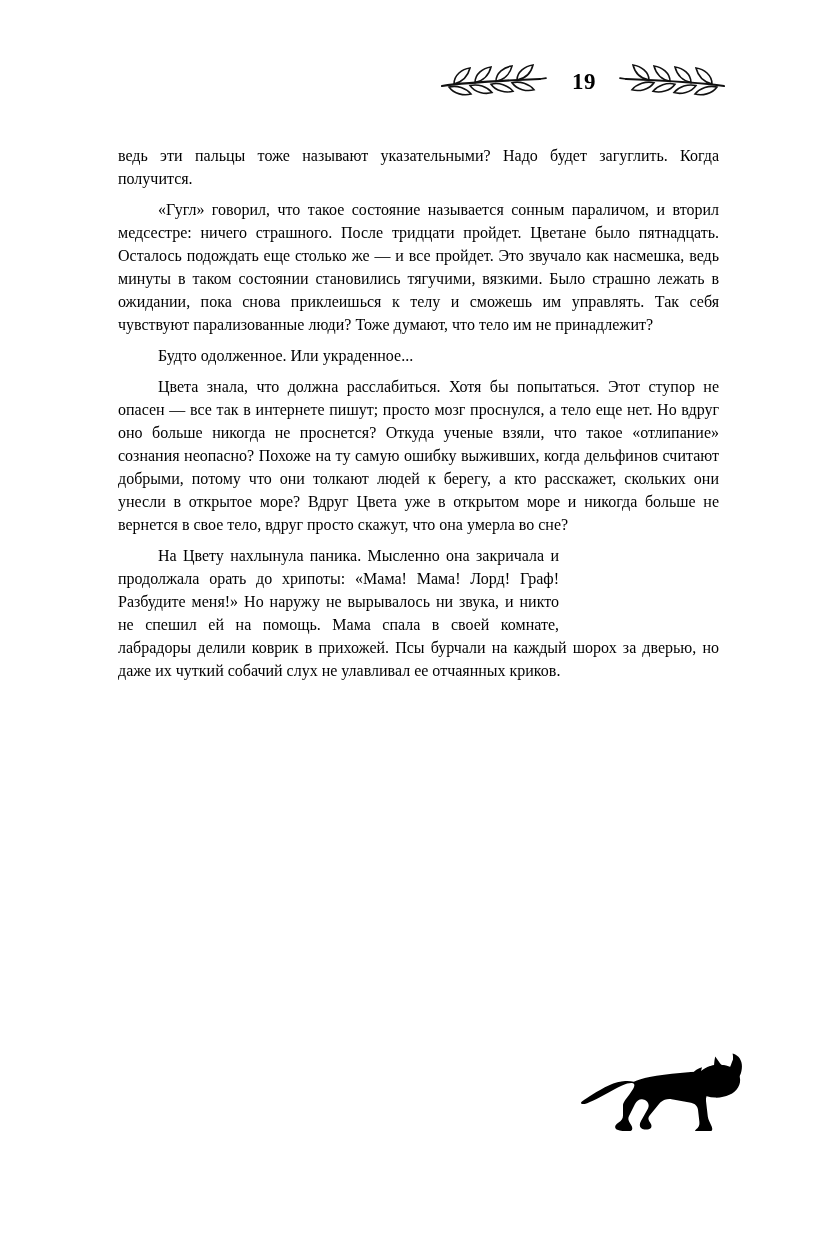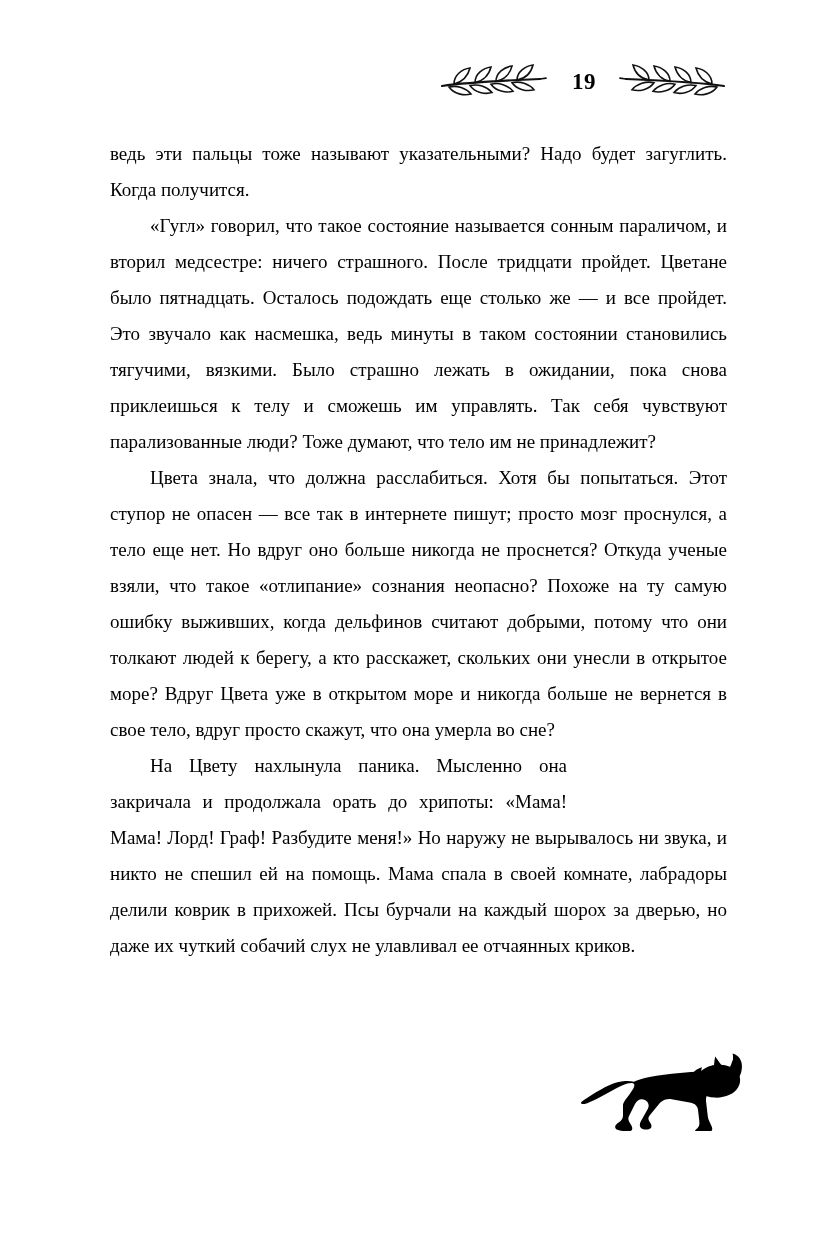--- a/index.html
+++ b/index.html
@@ -68,25 +68,25 @@
   .cat-float {
     float: right;
     width: 160px;
     height: 72px;
     
     margin: 0;
     shape-outside: none;
   }
 
   p.para {
-    margin: 0;
+    margin: 8px;
     text-indent: 40px;
     text-align: justify;
-    font-size: 19px;
-    line-height: 36px;
+    font-size: 16px;
+    line-height: 23px;
     hyphens: manual;
     word-spacing: 0px;
   }
   p.para.no-indent { text-indent: 0; }
 
   
   p.para.wrap-cat {
     overflow: hidden;
     font-family: Liberation Serif, serif;
   }
@@ -152,20 +152,21 @@
         </g>
       </svg>
     </span>
 
   </div>
 
   <div class="column">
 
     <p class="para no-indent">ведь эти пальцы тоже называют указательными? Надо будет загуглить. Когда получится.</p>
     <p class="para">«Гугл» говорил, что такое состояние называется сонным параличом, и вторил медсестре: ничего страшного. После тридцати пройдет. Цветане было пятнадцать. Осталось подождать еще столько же — и все пройдет. Это звучало как насмешка, ведь минуты в таком состоянии становились тягучими, вязкими. Было страшно лежать в ожидании, пока снова приклеишься к телу и сможешь им управлять. Так себя чувствуют парализованные люди? Тоже думают, что тело им не принадлежит?</p>
+    <p class="para">Будто одолженное. Или украденное...</p>
     <p class="para">Цвета знала, что должна расслабиться. Хотя бы попытаться. Этот ступор не опасен — все так в интернете пишут; просто мозг проснулся, а тело еще нет. Но вдруг оно больше никогда не проснется? Откуда ученые взяли, что такое «отлипание» сознания неопасно? Похоже на ту самую ошибку выживших, когда дельфинов считают добрыми, потому что они толкают людей к берегу, а кто расскажет, скольких они унесли в открытое море? Вдруг Цвета уже в открытом море и никогда больше не вернется в свое тело, вдруг просто скажут, что она умерла во сне?</p>
 
     <p class="para wrap-cat"><span class="cat-float"></span><span>На Цвету нахлынула паника. Мысленно она закричала и продолжала орать до хрипоты: «Мама! Мама! Лорд! Граф! Разбудите меня!» Но наружу не вырывалось ни звука, и никто не спешил ей на помощь. Мама спала в своей комнате, лабрадоры делили коврик в прихожей. Псы бурчали на каждый шорох за дверью, но даже их чуткий собачий слух не улавливал ее отчаянных криков.</span></p>
 
 
   </div>
 
   <div class="cat-wrap">
     <svg viewBox="0 0 164 78" xmlns="http://www.w3.org/2000/svg">
       <path fill="#000000" d="

